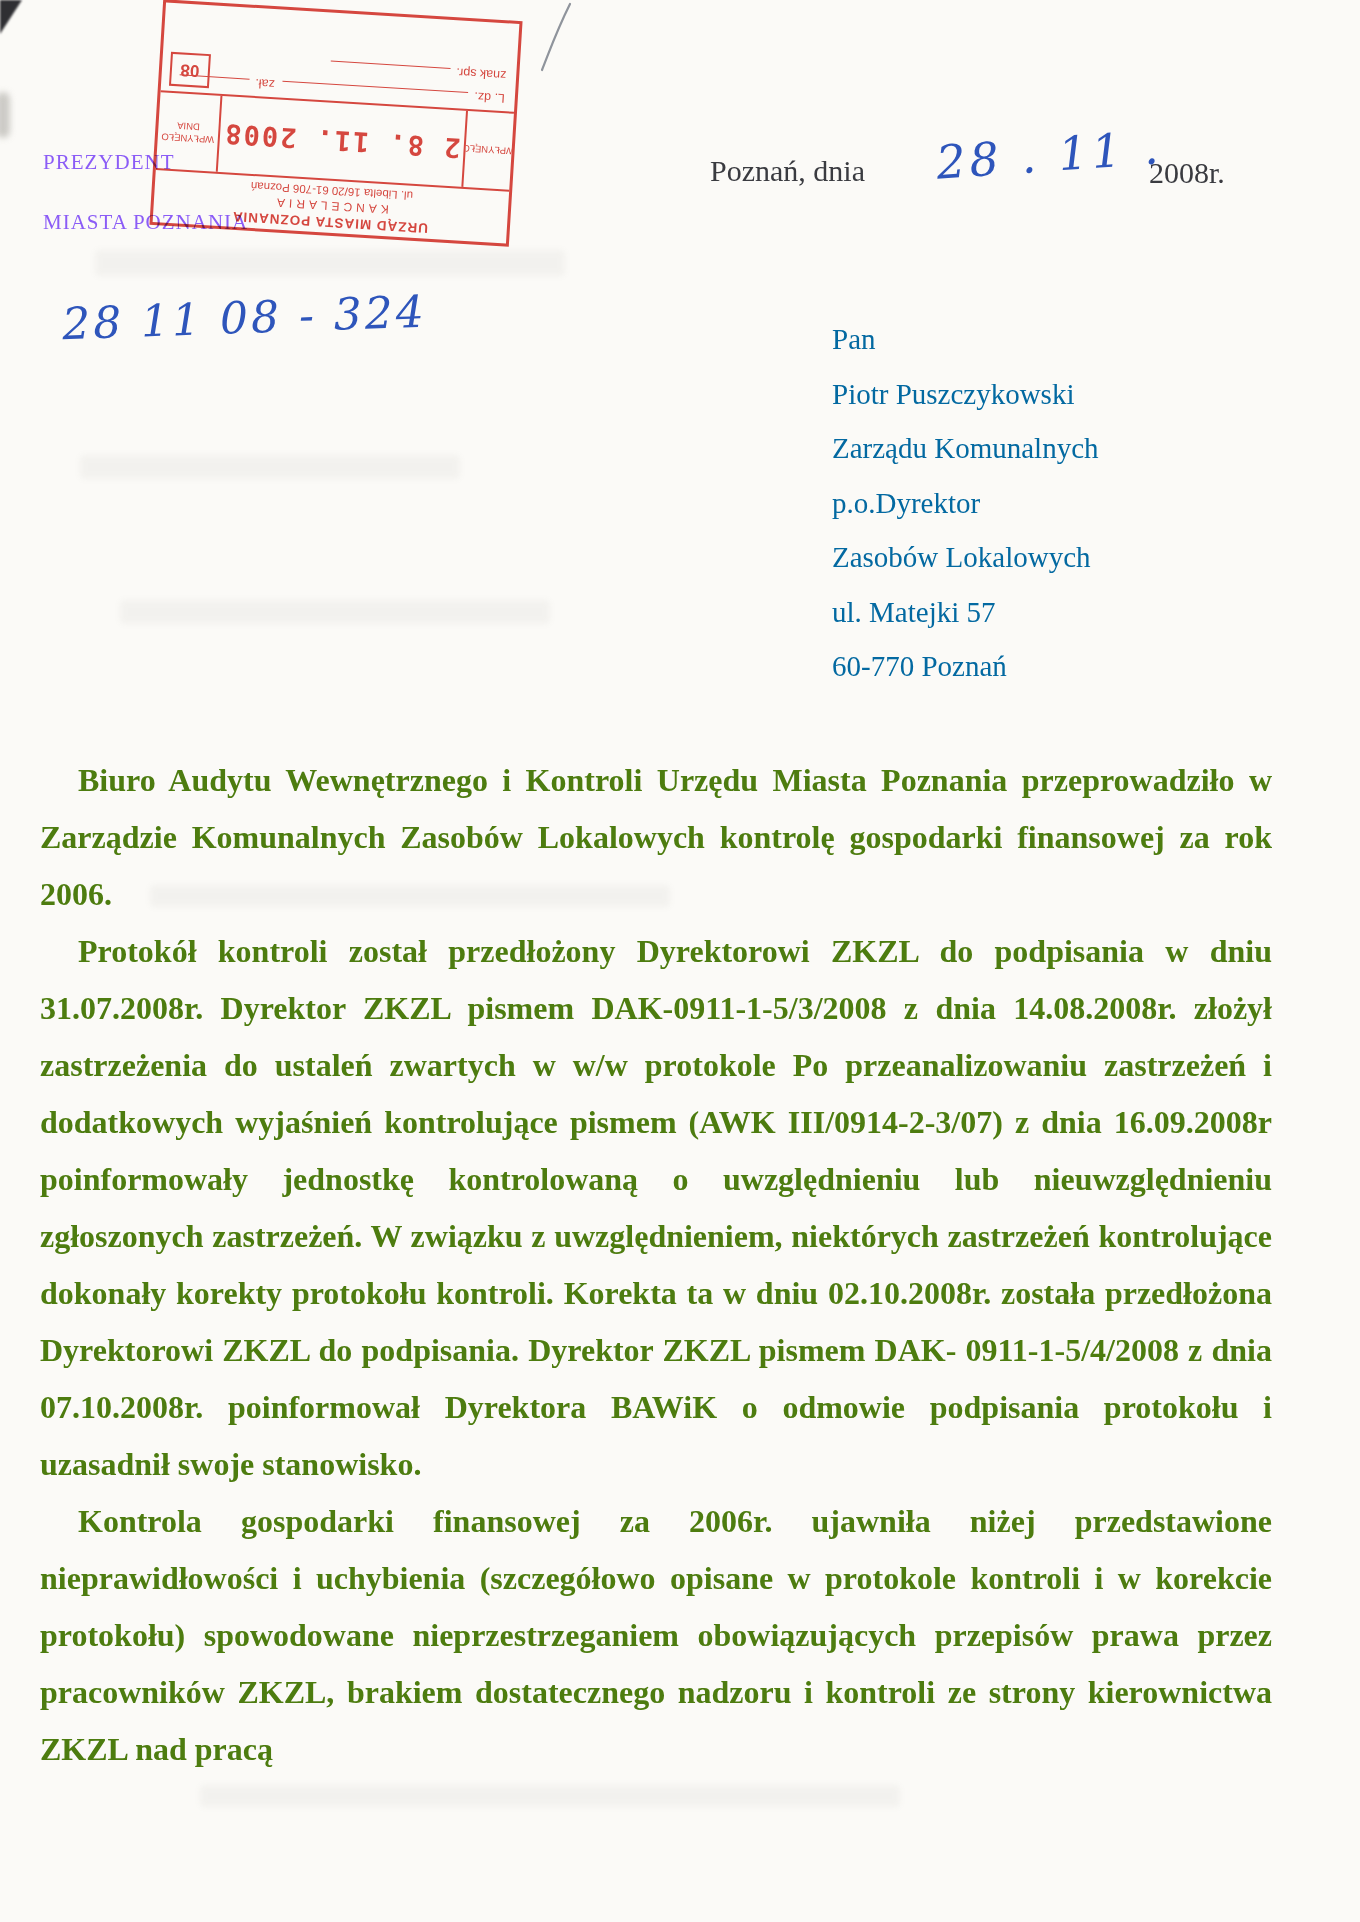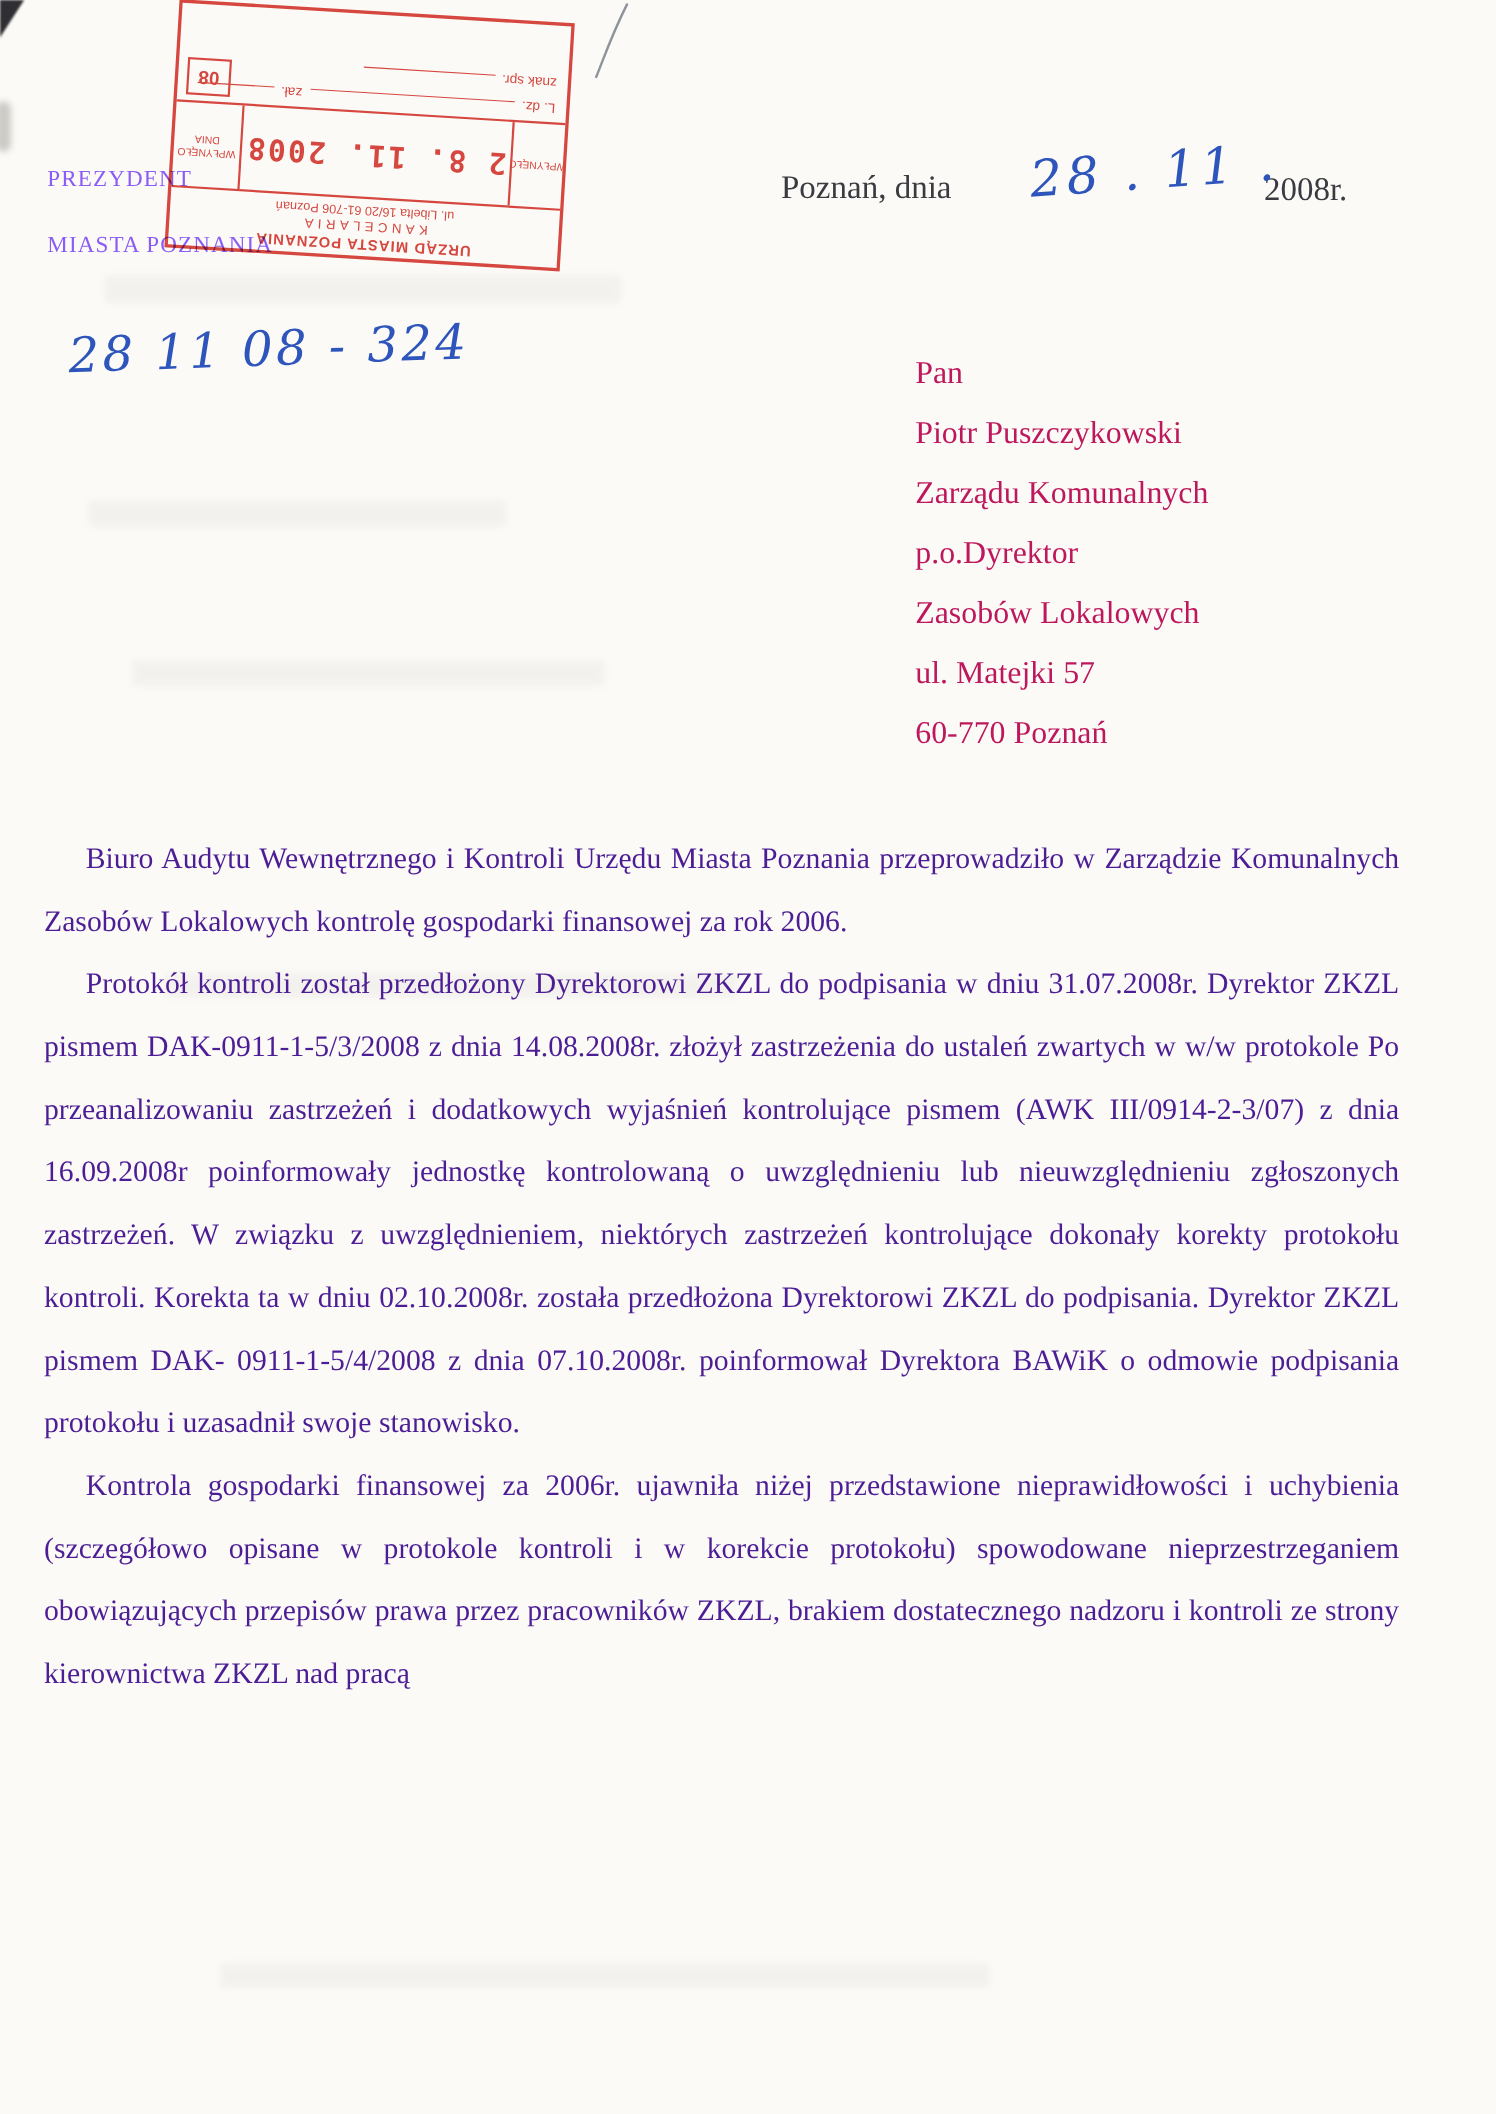--- a/index.html
+++ b/index.html
@@ -48,26 +48,26 @@
     transform:translateX(226px) rotate(-4deg);
     font-size:46px;letter-spacing:4px;
   }
   .registry{
     position:absolute;left:62px;top:292px;
     font-size:44px;letter-spacing:3px;transform:rotate(-2deg);
   }
   
   .recipient{
     position:absolute;left:832px;top:312px;
-    font-size:29px;line-height:54.5px;color:#be185d;
+    font-size:29px;line-height:54.5px;color:#0369a1;
   }
   
   .letter-body{
     position:absolute;left:40px;top:752px;width:1232px;
-    font-size:27px;line-height:57px;text-align:justify;color:#4c1d95;
+    font-size:32px;line-height:57px;text-align:justify;color:#4d7c0f;font-weight:bold;
   }
   .letter-body p{margin:0;text-indent:38px;}
   
   .stamp-wrap{
     position:absolute;left:152px;top:6px;width:368px;height:234px;
     mix-blend-mode:multiply;opacity:.93;
   }
   .stamp{
     position:absolute;left:4px;top:4px;width:360px;height:226px;
     transform:rotate(183.5deg);transform-origin:50% 50%;

